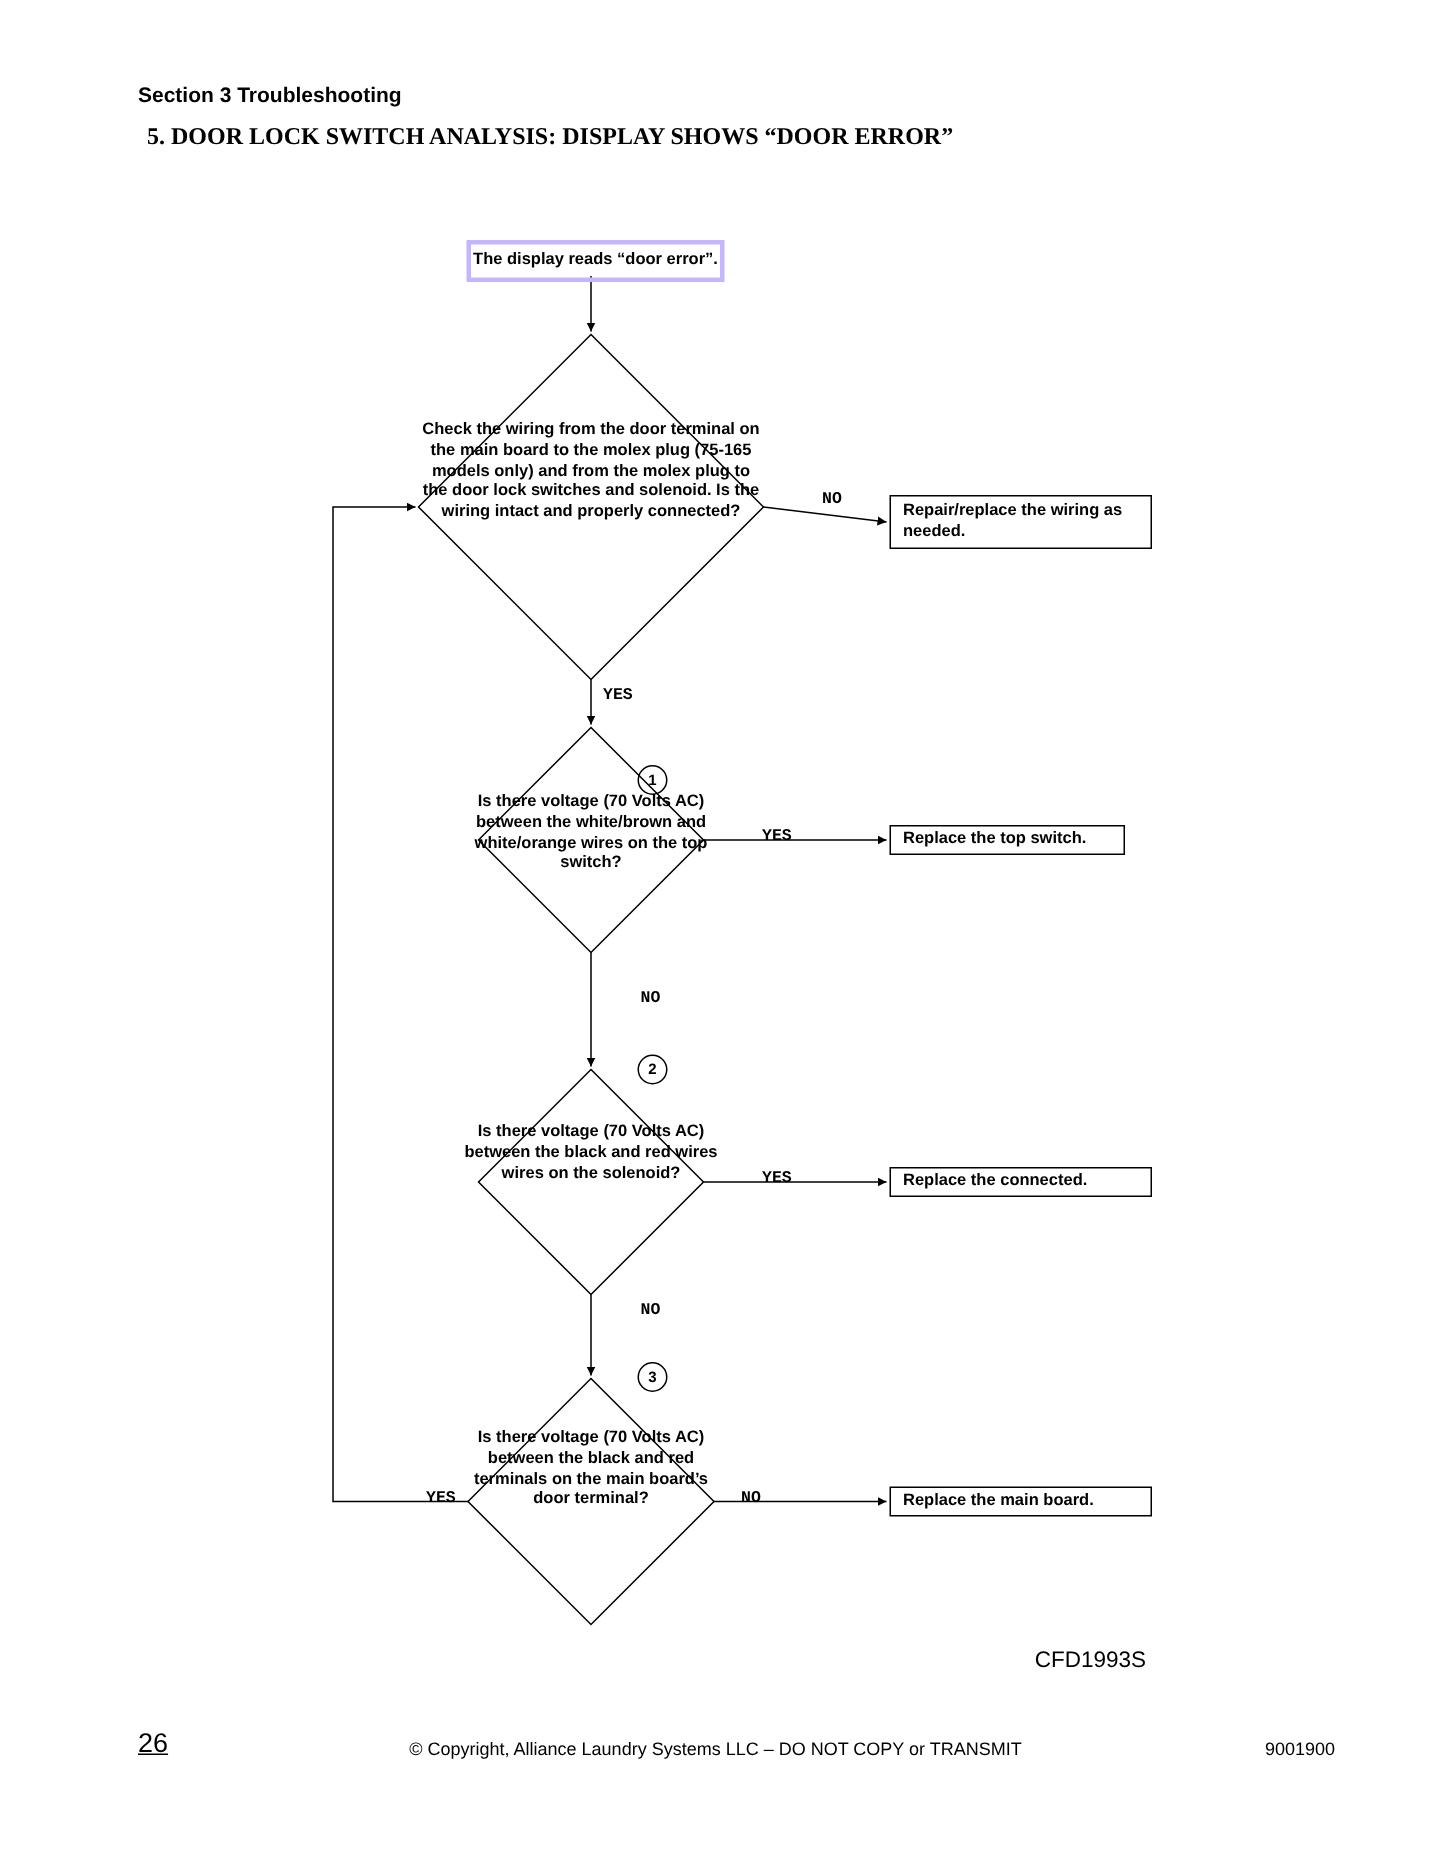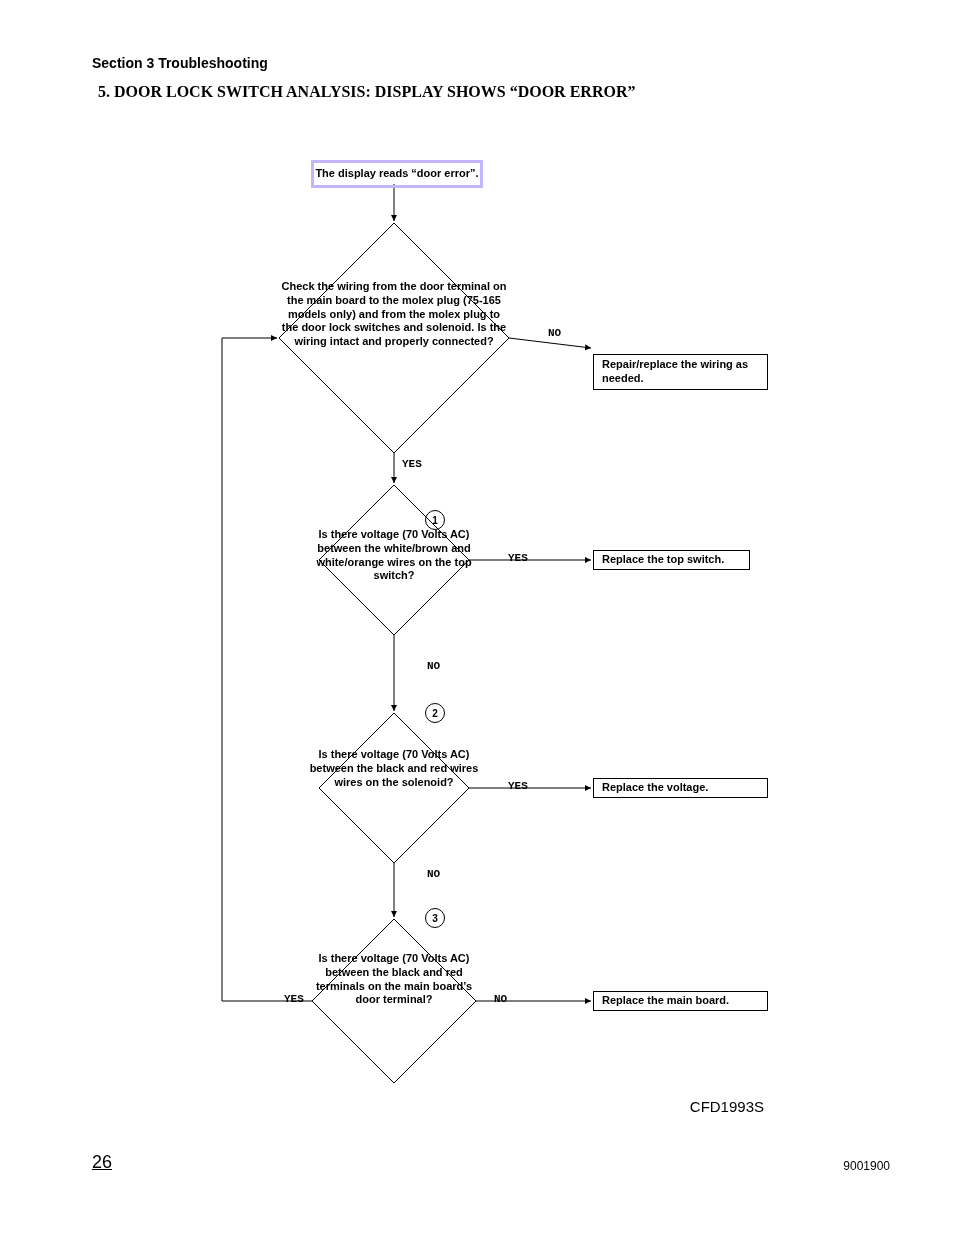--- a/index.html
+++ b/index.html
@@ -90,21 +90,21 @@
   .d4-text { left: 304px; top: 952px; width: 180px; }
 
   .action-box {
     border: 1px solid #000;
     display: flex;
     align-items: center;
     padding: 4px 8px;
     box-sizing: border-box;
     text-align: left;
   }
-  .a1 { left: 593px; top: 330px; width: 175px; height: 36px; margin-top: 24px; }
+  .a1 { left: 593px; top: 330px; width: 175px; height: 36px; }
   .a2 { left: 593px; top: 550px; width: 157px; height: 20px; }
   .a3 { left: 593px; top: 778px; width: 175px; height: 20px; }
   .a4 { left: 593px; top: 991px; width: 175px; height: 20px; }
 
   .label {
     position: absolute;
     font-size: 11px;
     font-weight: bold;
     font-family: Liberation Mono, monospace;
   }
@@ -174,21 +174,21 @@
       <span>The display reads “door error”.</span>
     </div>
 
     <div class="node d1-text">Check the wiring from the door terminal on the main board to the molex plug (75-165 models only) and from the molex plug to the door lock switches and solenoid. Is the wiring intact and properly connected?</div>
     <div class="node d2-text">Is there voltage (70 Volts AC) between the white/brown and white/orange wires on the top switch?</div>
     <div class="node d3-text">Is there voltage  (70 Volts AC) between the black and red wires wires on the solenoid?</div>
     <div class="node d4-text">Is there voltage  (70 Volts AC) between the black and red terminals on the main board’s door terminal?</div>
 
     <div class="node action-box a1">Repair/replace the wiring as needed.</div>
     <div class="node action-box a2">Replace the top switch.</div>
-    <div class="node action-box a3">Replace the voltage.</div>
+    <div class="node action-box a3">Replace the connected.</div>
     <div class="node action-box a4">Replace the main board.</div>
 
     <div class="label" style="left:548px; top:327px;">NO</div>
     <div class="label" style="left:402px; top:458px;">YES</div>
 
     <div class="label" style="left:508px; top:552px;">YES</div>
     <div class="label" style="left:427px; top:660px;">NO</div>
 
     <div class="label" style="left:508px; top:780px;">YES</div>
     <div class="label" style="left:427px; top:868px;">NO</div>
@@ -197,14 +197,15 @@
     <div class="label" style="left:494px; top:993px;">NO</div>
 
     <div class="circle-num" style="left:425px; top:510px;">1</div>
     <div class="circle-num" style="left:425px; top:703px;">2</div>
     <div class="circle-num" style="left:425px; top:908px;">3</div>
 
     <div class="fig-id">CFD1993S</div>
   </div>
 
   <div class="footer-page">26</div>
+  <div class="footer-center">© Copyright, Alliance Laundry Systems LLC – DO NOT COPY or TRANSMIT</div>
   <div class="footer-right">9001900</div>
 </div>
 
 </body></html>

